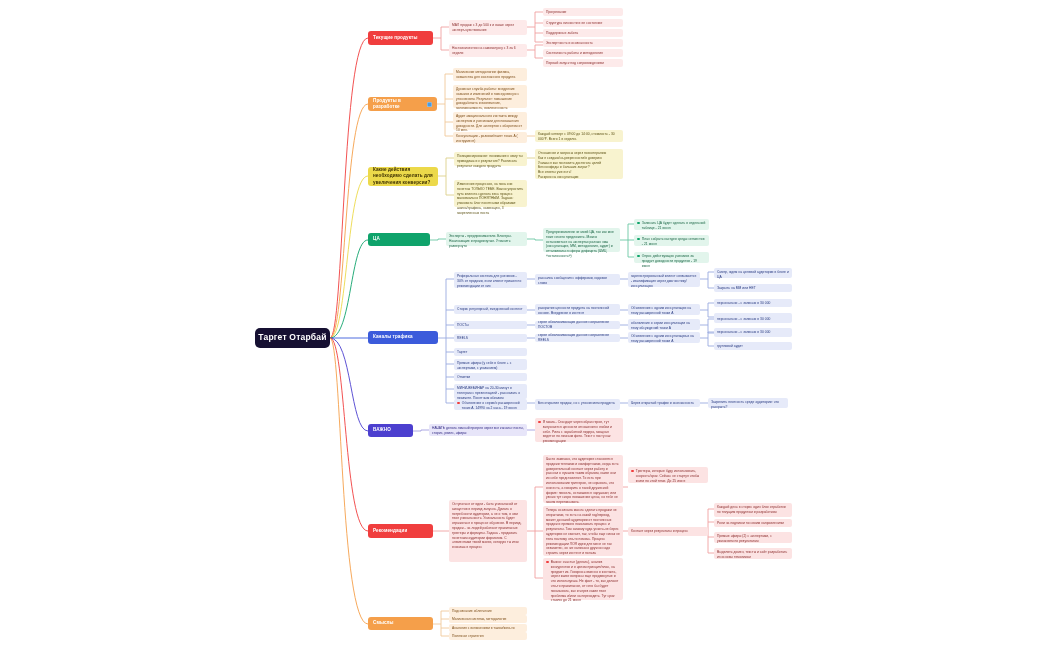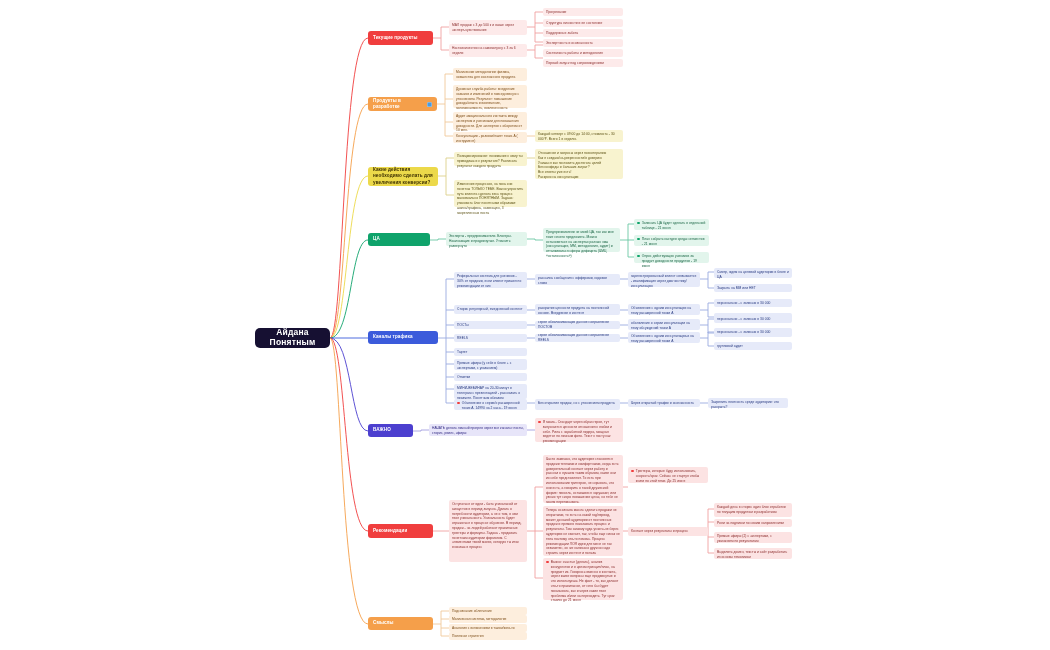--- a/index.html
+++ b/index.html
@@ -115,21 +115,21 @@
       <path d="M620 531 L628 531" stroke="#f0a0a0"></path>
       <path d="M700 531 L708 531 M708 509 L708 553" stroke="#f0a0a0"></path>
       <path d="M708 509 L714 509 M708 522 L714 522 M708 537 L714 537 M708 553 L714 553" stroke="#f0a0a0"></path>
 
       <path d="M433 624 L441 624 M441 611 L441 636" stroke="#f0c89a"></path>
       <path d="M441 611 L449 611 M441 619 L449 619 M441 628 L449 628 M441 636 L449 636" stroke="#f0c89a"></path>
     </g>
   </svg>
 
   <div class="node root" style="left:255px;top:328px;width:75px;height:20px;">
-    <span>Айдана Понятным</span>
+    <span>Таргет Отарбай</span>
   </div>
 
   <div class="node br red" style="left:368px;top:31px;width:65px;height:14px;">
     <span>Текущие продукты</span>
   </div>
 
   <div class="node leaf tred" style="left:449px;top:20px;width:78px;height:15px;">
     <span class="txt">МАЛ продаж с 3 до 500 к и выше через эксперт-чувствование</span>
   </div>
   <div class="node leaf tred" style="left:449px;top:44px;width:78px;height:13px;">

